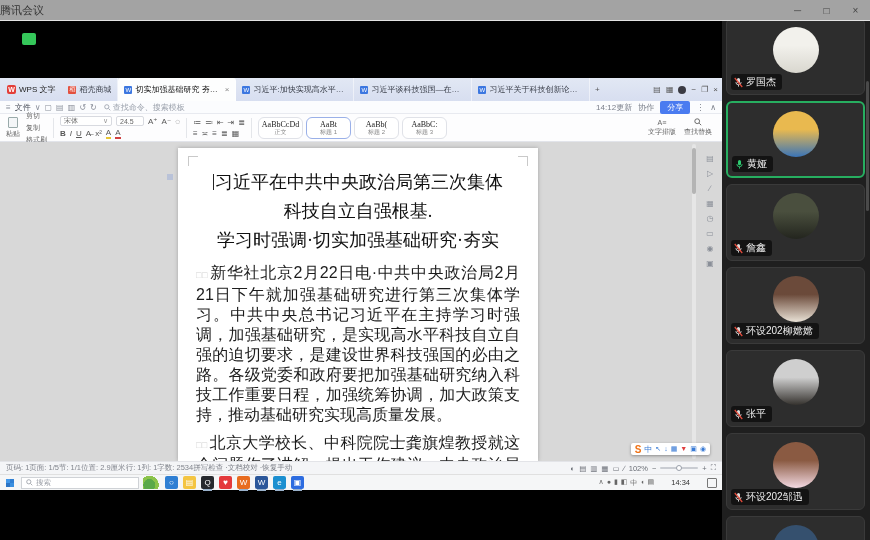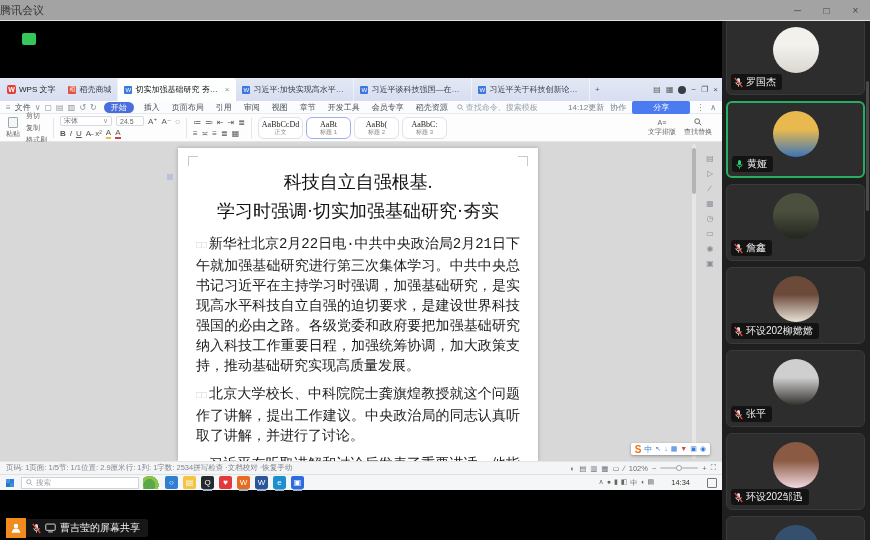--- a/index.html
+++ b/index.html
@@ -35,21 +35,21 @@
   .cap-avatar { width:8px; height:8px; border-radius:50%; background:#3b3b43; }
 
   
   .menubar { height:13px; background:#fbfcfe; border-bottom:1px solid #e8eaf0; display:flex; align-items:center; gap:7px; padding:0 6px; font-size:8px; color:#4a4f5a; }
   .menu-left { display:flex; align-items:center; gap:4px; }
   .mini-ico { color:#8a8f9a; font-size:8px; }
   .menu-item { padding:0 2px; }
   .menu-item.active { background:#4a6fdc; color:#fff; border-radius:7px; padding:0 7px; line-height:11px; }
   .cmd-search { color:#9aa0ab; display:flex; align-items:center; gap:2px; }
   .menu-right { margin-left:auto; display:flex; align-items:center; gap:6px; color:#7a7f8a; }
-  .share-btn { background:#4a7bf0; color:#fff; border-radius:2px; padding:1px 21px; }
+  .share-btn { background:#4a7bf0; color:#fff; border-radius:2px; padding:1px 7px; }
 
   
   .toolbar { height:28px; background:#fdfdfe; border-bottom:1px solid #e2e4ea; display:flex; align-items:center; gap:6px; padding:0 6px; color:#666; }
   .tb-group { display:flex; flex-direction:column; justify-content:center; gap:2px; }
   .tb-row { display:flex; align-items:center; gap:4px; }
   .tb-lbl { font-size:7px; color:#666; }
   .tb-div { width:1px; height:20px; background:#e4e6ea; }
   .paste { display:flex; flex-direction:column; align-items:center; gap:1px; }
   .clipboard { width:10px; height:11px; border:1px solid #9aa; border-radius:1px; background:#f4f6f8; }
   .fbox { border:1px solid #d8dae0; background:#fff; border-radius:2px; font-size:7px; padding:0 3px; height:10px; display:flex; align-items:center; }
@@ -63,21 +63,21 @@
 
   
   .docarea { flex:1; position:relative; background:#d8d8d8; overflow:hidden; }
   .page { position:absolute; left:178px; top:6px; width:360px; bottom:0; background:#fff; box-shadow:0 0 4px rgba(0,0,0,.25); overflow:hidden; padding:14px 18px 0 18px; }
   .crop { position:absolute; width:10px; height:10px; }
   .crop.tl { left:10px; top:8px; border-left:1px solid #c9c9c9; border-top:1px solid #c9c9c9; }
   .crop.tr { right:10px; top:8px; border-right:1px solid #c9c9c9; border-top:1px solid #c9c9c9; }
   .doc-title { font-family:"Liberation Serif","DejaVu Serif",serif; font-size:18px; line-height:29px; color:#101010; text-align:center; margin-top:6px; }
   .doc-title .cursor { display:inline-block; width:1px; height:16px; background:#222; vertical-align:-2px; margin-right:1px; }
   .doc-body { margin-top:8px; }
-  .doc-body p { font-family:Liberation Mono, monospace; font-size:14px; line-height:20px; color:#1c1c1c; text-align:justify; margin-bottom:8px; }
+  .doc-body p { font-family:Liberation Sans, sans-serif; font-size:16px; line-height:20px; color:#1c1c1c; text-align:justify; margin-bottom:8px; }
   .doc-body p::before { content:"□□"; color:#d2d2d2; font-size:9px; margin-right:2px; }
   .bookmark { position:absolute; left:167px; top:32px; width:6px; height:6px; background:#b9c2d8; }
   .vscroll { position:absolute; right:26px; top:2px; width:4px; bottom:2px; background:#e6e6e6; border-radius:2px; }
   .vscroll .thumb { position:absolute; top:4px; width:4px; height:46px; background:#b4b4b4; border-radius:2px; }
   .side-tools { position:absolute; right:4px; top:12px; width:16px; display:flex; flex-direction:column; gap:6px; align-items:center; color:#8a8f98; font-size:8px; }
   .ime { position:absolute; right:12px; bottom:6px; height:12px; background:#fff; border-radius:2px; box-shadow:0 1px 3px rgba(0,0,0,.35); display:flex; align-items:center; gap:3px; padding:0 4px; font-size:8px; }
   .ime .s-logo { color:#f07215; font-weight:bold; font-size:10px; }
   .ime .ime-ic { color:#3a7bd5; font-size:7px; }
   .ime .ime-ic.red { color:#e04040; }
 
@@ -178,32 +178,20 @@
         <div class="menu-left">
           <span class="mini-ico">≡</span>
           <span>文件</span>
           <span class="mini-ico">∨</span>
           <span class="mini-ico">▢</span>
           <span class="mini-ico">▤</span>
           <span class="mini-ico">▥</span>
           <span class="mini-ico">↺</span>
           <span class="mini-ico">↻</span>
         </div>
-        <div id="menu-items" style="display:flex; gap:8px;">
-            <span class="menu-item active">开始</span>
-            <span class="menu-item">插入</span>
-            <span class="menu-item">页面布局</span>
-            <span class="menu-item">引用</span>
-            <span class="menu-item">审阅</span>
-            <span class="menu-item">视图</span>
-            <span class="menu-item">章节</span>
-            <span class="menu-item">开发工具</span>
-            <span class="menu-item">会员专享</span>
-            <span class="menu-item">稻壳资源</span>
-          </div>
         <div class="cmd-search">
           <svg width="7" height="7" viewBox="0 0 10 10">
               <circle cx="4" cy="4" r="3" fill="none" stroke="#9aa0ab" stroke-width="1.2"></circle>
               <line x1="6.5" y1="6.5" x2="9" y2="9" stroke="#9aa0ab" stroke-width="1.2"></line>
             </svg>
           <span>查找命令、搜索模板</span>
         </div>
         <div class="menu-right">
           <span>14:12更新</span>
           <span>协作</span>
@@ -303,20 +291,21 @@
           </div>
         </div>
       </div>
 
       <div class="docarea">
         <div class="bookmark"></div>
         <div class="page">
           <div class="crop tl"></div>
           <div class="crop tr"></div>
           <div class="doc-title" id="doc-title">
+              <div><span class="cursor"></span>习近平在中共中央政治局第三次集体</div>
               <div>科技自立自强根基.</div>
               <div>学习时强调·切实加强基础研究·夯实</div>
             </div>
           <div class="doc-body" id="doc-body">
               <p>新华社北京2月22日电·中共中央政治局2月21日下午就加强基础研究进行第三次集体学习。中共中央总书记习近平在主持学习时强调，加强基础研究，是实现高水平科技自立自强的迫切要求，是建设世界科技强国的必由之路。各级党委和政府要把加强基础研究纳入科技工作重要日程，加强统筹协调，加大政策支持，推动基础研究实现高质量发展。</p>
               <p>北京大学校长、中科院院士龚旗煌教授就这个问题作了讲解，提出工作建议。中央政治局的同志认真听取了讲解，并进行了讨论。</p>
               <p>习近平在听取讲解和讨论后发表了重要讲话。他指出，党和国家历来重视基础研究工作。新中国成立后特别是改革开放以来，我国基础研究取得了重大成就。当前，新一轮科技革命和产业变革突飞猛进，学科交叉融合不断发展，科学研究范式发生深刻变革，科学技术和经济社会</p>
             </div>
         </div>
         <div class="vscroll">
@@ -407,41 +396,20 @@
             <span class="glyph">◧</span>
             <span class="glyph">中</span>
             <span class="glyph">◖</span>
             <span class="glyph">▤</span>
           </span>
         <span class="time">14:34</span>
         <span class="notif"></span>
       </div>
     </div>
 
-    <div class="share-pill">
-      <div class="presenter">
-        <svg width="12" height="12" viewBox="0 0 14 14">
-          <circle cx="7" cy="4.6" r="2.6" fill="#fff"></circle>
-            <path d="M2 12.5a5 5 0 0 1 10 0z" fill="#fff"></path>
-        </svg>
-      </div>
-      <div class="pill-body">
-        <svg width="9" height="11" viewBox="0 0 12 14">
-          <rect x="4" y="1" width="4" height="7" rx="2" fill="#ddd"></rect>
-          <path d="M2.5 6.5a3.5 3.5 0 0 0 7 0" fill="none" stroke="#ddd" stroke-width="1.2"></path>
-          <line x1="6" y1="10" x2="6" y2="12.5" stroke="#ddd" stroke-width="1.2"></line>
-          <line x1="1" y1="1" x2="11" y2="13" stroke="#e74c3c" stroke-width="1.6"></line>
-        </svg>
-        <svg width="11" height="10" viewBox="0 0 14 12">
-          <rect x="1" y="1" width="12" height="8" rx="1" fill="none" stroke="#ddd" stroke-width="1.2"></rect>
-          <line x1="4" y1="11" x2="10" y2="11" stroke="#ddd" stroke-width="1.2"></line>
-        </svg>
-        <span>曹吉莹的屏幕共享</span>
-      </div>
-    </div>
   </div>
 
   <div class="sidebar">
     <div id="participants">
         <div class="tile" style="top: -3px; font-family: Liberation Mono, monospace;">
           <div class="p-avatar" style="background: linear-gradient(rgb(242, 241, 236) 40%, rgb(217, 215, 207));"></div>
           <div class="name-pill">
             <svg width="9" height="11" viewBox="0 0 12 14">
               <rect x="4" y="1" width="4" height="7" rx="2" fill="#ddd"></rect>
               <path d="M2.5 6.5a3.5 3.5 0 0 0 7 0" fill="none" stroke="#ddd" stroke-width="1.2"></path>

